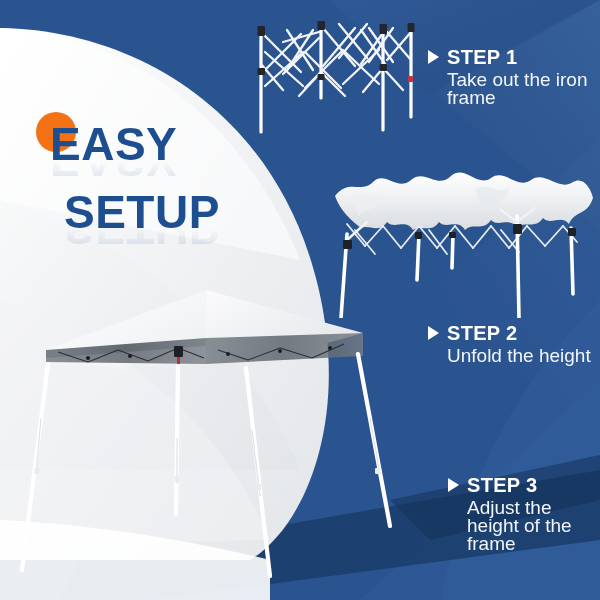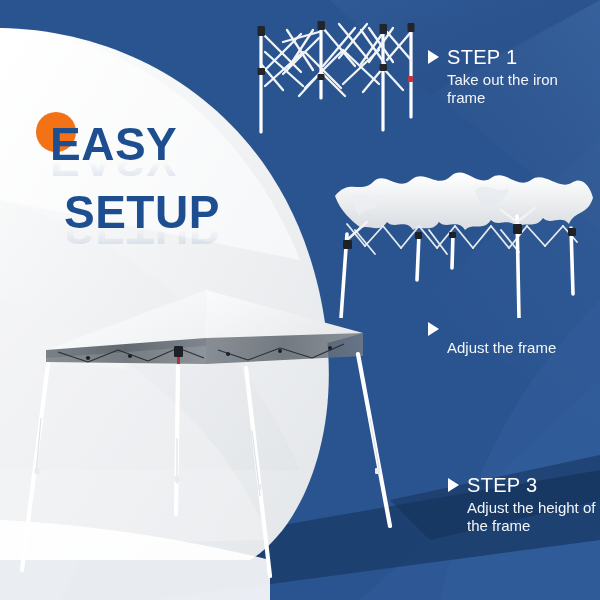--- a/index.html
+++ b/index.html
@@ -56,33 +56,33 @@
     margin-top:-14px;
     height:30px;
     overflow:hidden;
   }
   .hl-reflect.l2{margin-left:14px;}
 
   
   .step{position:absolute;color:#fff;}
   .step-title{
     display:flex;align-items:center;gap:8px;
-    font-size:20px;font-weight:normal;letter-spacing:.3px;
+    font-size:20px;font-weight:bold;letter-spacing:.3px;
     line-height:22px;
   }
   .tri{
     width:0;height:0;
     border-left:11px solid #fff;
     border-top:7px solid transparent;
     border-bottom:7px solid transparent;
     display:inline-block;
   }
   .step-desc{
     margin-top:3px;margin-left:19px;
-    font-size:15px;line-height:18px;
+    font-size:19px;line-height:18px;
     font-weight:normal;
     color:#f2f5f9;
     max-width:150px;
   }
   #step1{left:428px;top:46px;}
   #step2{left:428px;top:322px;}
   #step3{left:448px;top:474px;}
 
   
   .illus{position:absolute;}
@@ -330,22 +330,23 @@
     <div class="step-title">
       <span class="tri"></span>
       <span>STEP 1</span>
     </div>
     <div class="step-desc">Take out the iron frame</div>
   </div>
 
   <div class="step" id="step2">
     <div class="step-title">
       <span class="tri"></span>
+      <span>STEP 2</span>
     </div>
-    <div class="step-desc">Adjust the frame</div>
+    <div class="step-desc">Unfold the height</div>
   </div>
 
   <div class="step" id="step3">
     <div class="step-title">
       <span class="tri"></span>
       <span>STEP 3</span>
     </div>
     <div class="step-desc">Adjust the height of the frame</div>
   </div>
 

